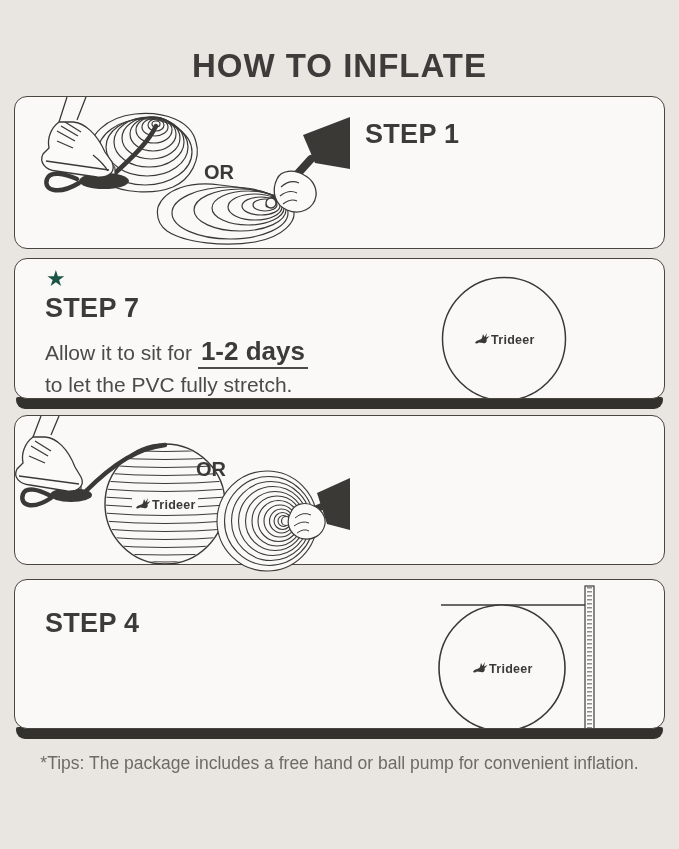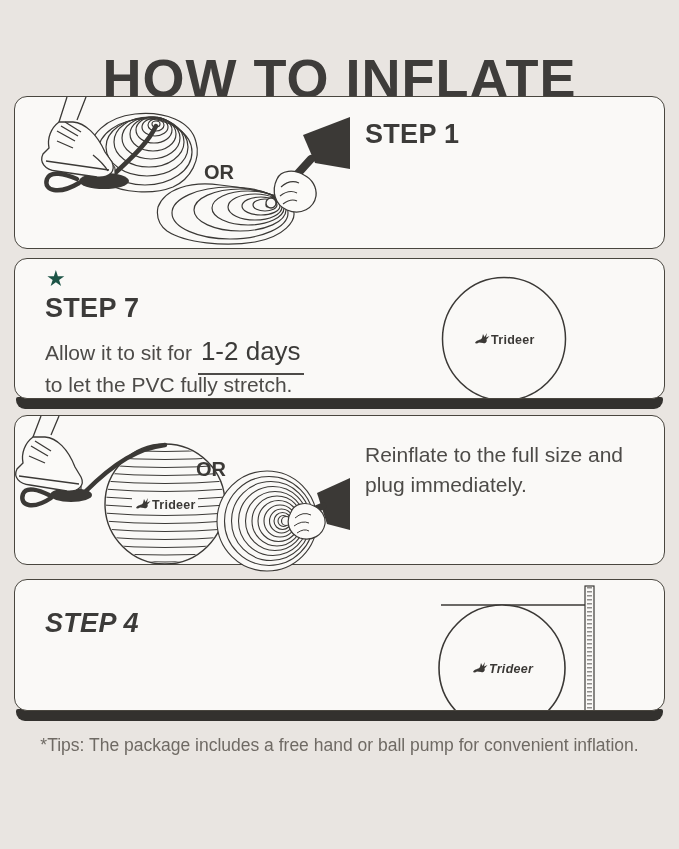--- a/index.html
+++ b/index.html
@@ -8,21 +8,21 @@
     background:#e9e5e1;
     font-family:"Liberation Sans", sans-serif;
     position:relative;overflow:hidden;
   }
   .title{
     margin:0 0 0 0;
     padding-top:47px;
     height:96px;
     box-sizing:border-box;
     text-align:center;
-    font-size:54px;
+    font-size:33px;
     font-weight:800;
     letter-spacing:1px;
     color:#3e3c3a;
   }
   .panel{margin:0 14px;}
   .card{
     position:relative;
     box-sizing:border-box;
     background:#faf9f7;
     border:1.6px solid #49463f;
@@ -32,21 +32,21 @@
   .card.overflow{overflow:visible;}
   .floor-bar{
     height:12px;
     margin:-2px 2px 0 2px;
     background:#33312e;
     border-radius:2px 2px 9px 9px;
   }
   .p1{margin-bottom:9px;} .p1 .card{height:153px;}
   .p2{margin-bottom:6px;} .p2 .card{height:141px;}
   .p3{margin-bottom:14px;} .p3 .card{height:150px;}
-  .p4{margin-bottom:0;}   .p4 .card{height:132px;font-style:italic;}
+  .p4{margin-bottom:0;}   .p4 .card{height:150px;}
   .illu{position:absolute;left:0;top:0;}
   .txt{position:absolute;}
   .step-label{
     margin:0 0 11px 0;
     font-size:27px;
     font-weight:800;
     letter-spacing:0.3px;
     color:#3c3b39;
     line-height:1;
   }
@@ -57,25 +57,25 @@
     line-height:1.42;
   }
   .txt-right{left:338px;top:24px;width:292px;margin-left:12px;}
   .txt-left{left:30px;top:30px;width:310px;}
   .star{
     position:absolute;left:31px;top:9px;
     font-size:22px;line-height:1;color:#1c5446;
   }
   .p2 .txt{left:30px;top:36px;width:330px;}
   .days{
-    font-weight:400;
+    font-weight:700;
     font-size:26px;
     color:#3c3b39;
     border-bottom:2.5px solid #4d4b48;
-    padding:0 3px 7px 3px;
+    padding:0 3px 1px 3px;
   }
   .ball-illu{position:absolute;}
   .p2 .ball-illu{right:96px;top:16px;}
   .p4 .ball-illu{right:56px;top:0;}
   .footer{
     margin:14px 0 0 0;
     text-align:center;
     font-size:17.5px;
     color:#6f6a64;
   }
@@ -235,21 +235,20 @@
         <polygon points="302,77 335,62 335,114 312,108" fill="#3b3936"></polygon>
         <line x1="272" y1="105" x2="308" y2="90" stroke="#3b3936" stroke-width="7" stroke-linecap="round"></line>
         <circle cx="271" cy="105" r="4.5" fill="#faf9f7" stroke="#3b3936" stroke-width="1.2"></circle>
         <g>
           <path d="M276,96 C270,106 274,118 285,122 C297,126 308,119 310,108 C311,100 306,93 299,90 C290,85 279,88 276,96 Z" fill="#fbfaf8" stroke="#3b3936" stroke-width="1.2"></path>
           <path d="M280,102 q8,-7 16,-3 M279,110 q8,-6 15,-3 M282,117 q7,-5 12,-2" fill="none" stroke="#3b3936" stroke-width="1"></path>
         </g>
       </g>
     </svg>
     <div class="txt txt-right">
-      <p class="step-body">Reinflate to the full size and plug immediately.</p>
     </div>
   </div>
 </section>
 
 <section class="panel p4">
   <div class="card">
     <div class="txt txt-left">
       <h2 class="step-label">STEP 4</h2>
     </div>
     <svg class="ball-illu" width="250" height="150" viewBox="0 0 250 150">

